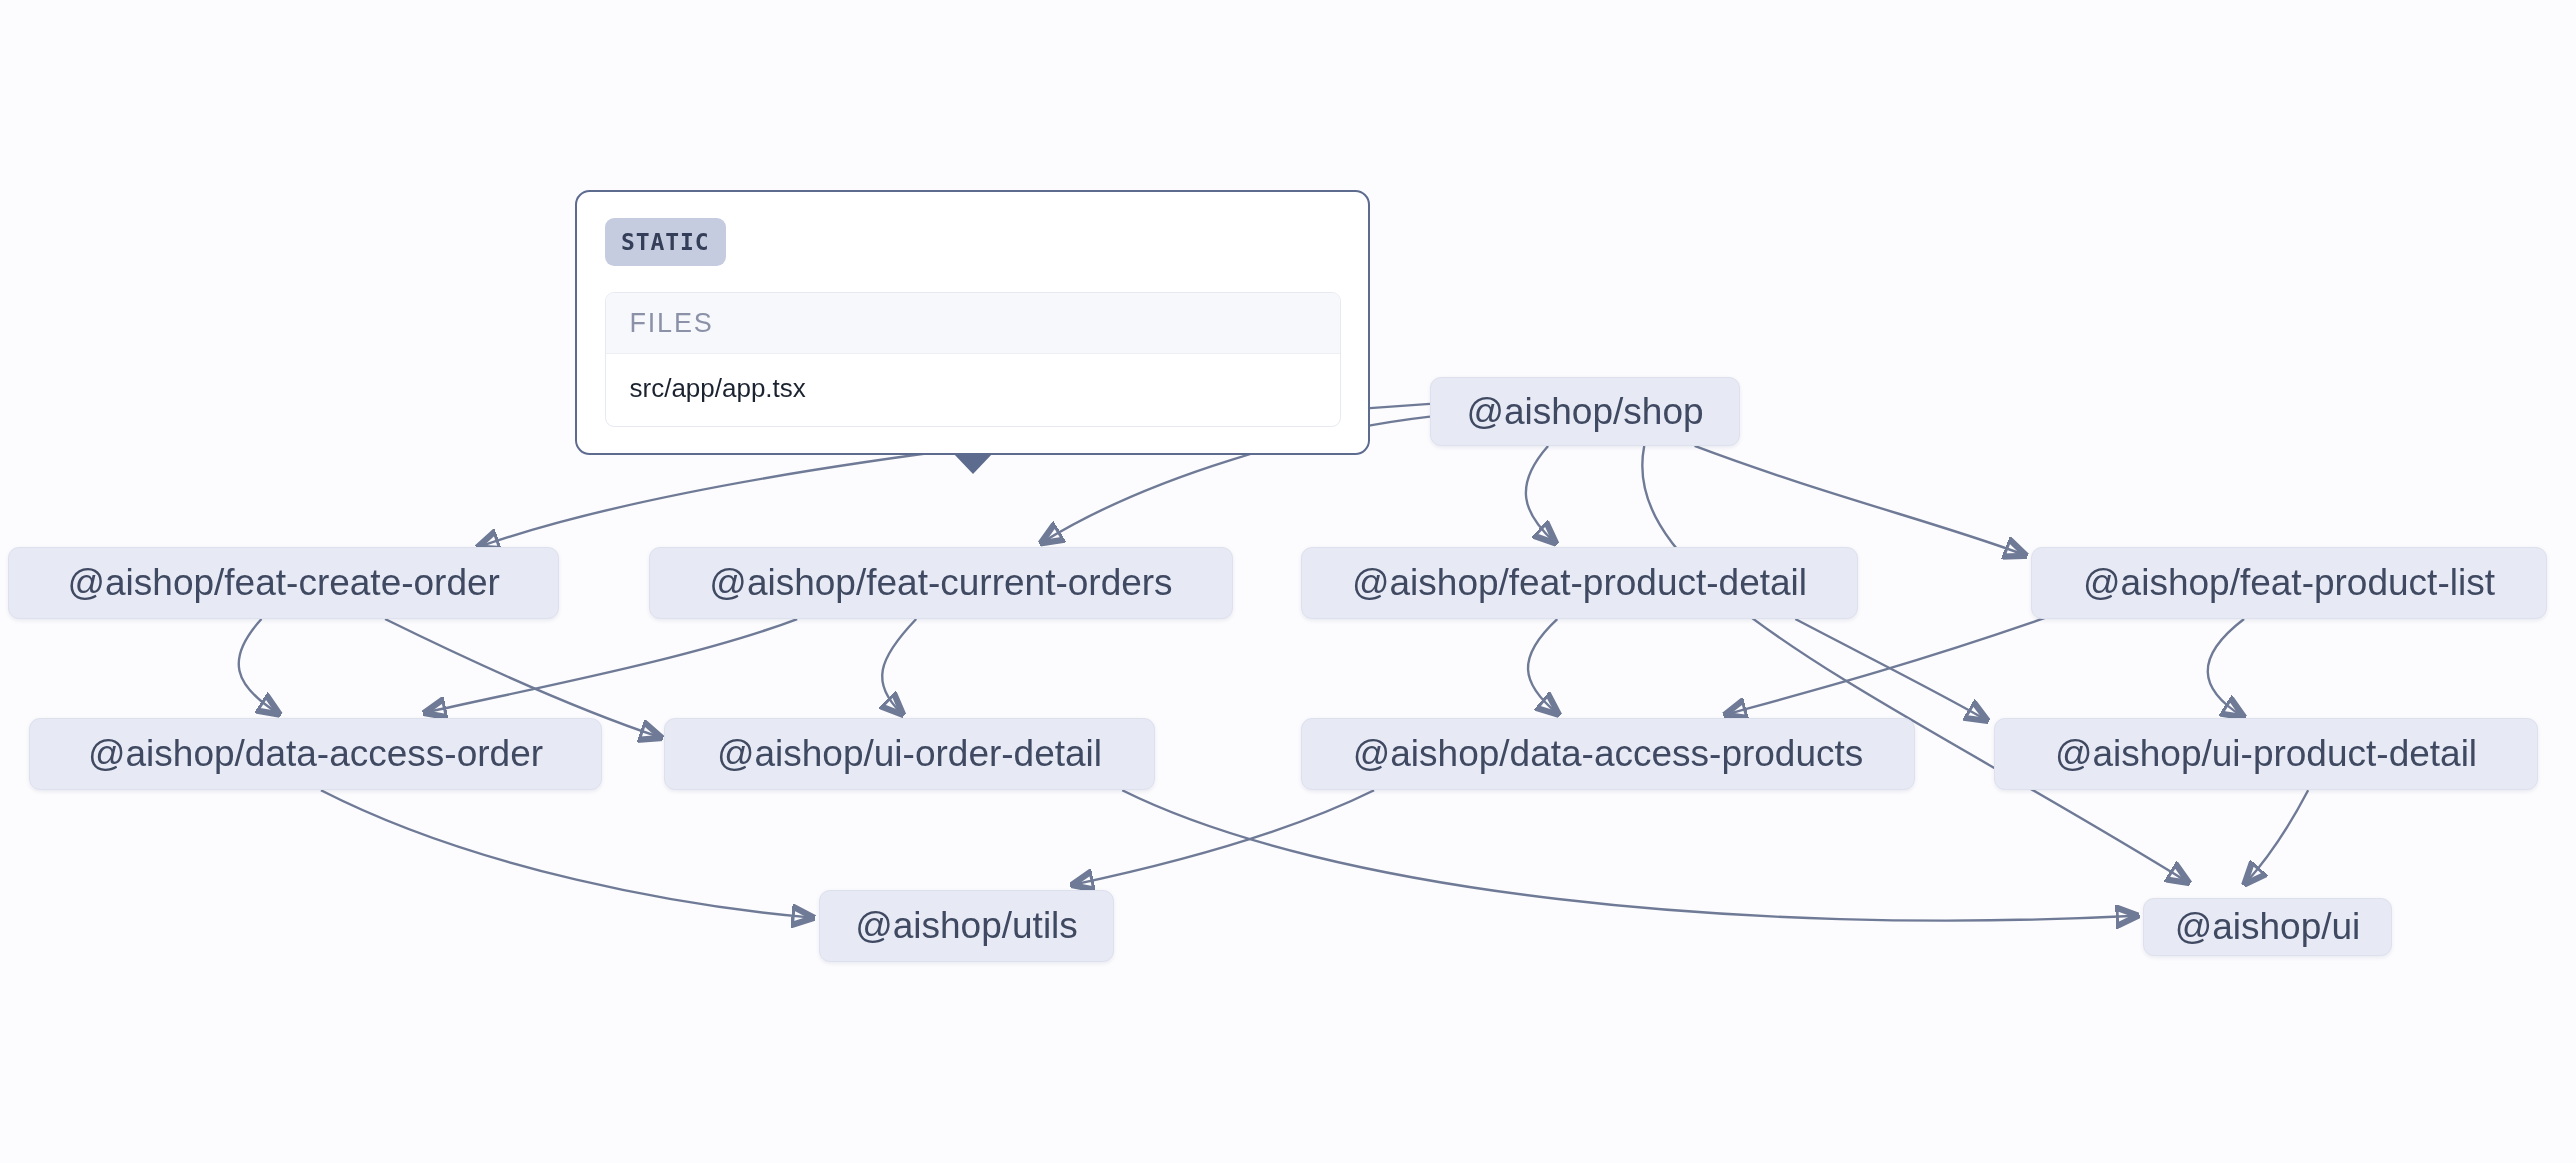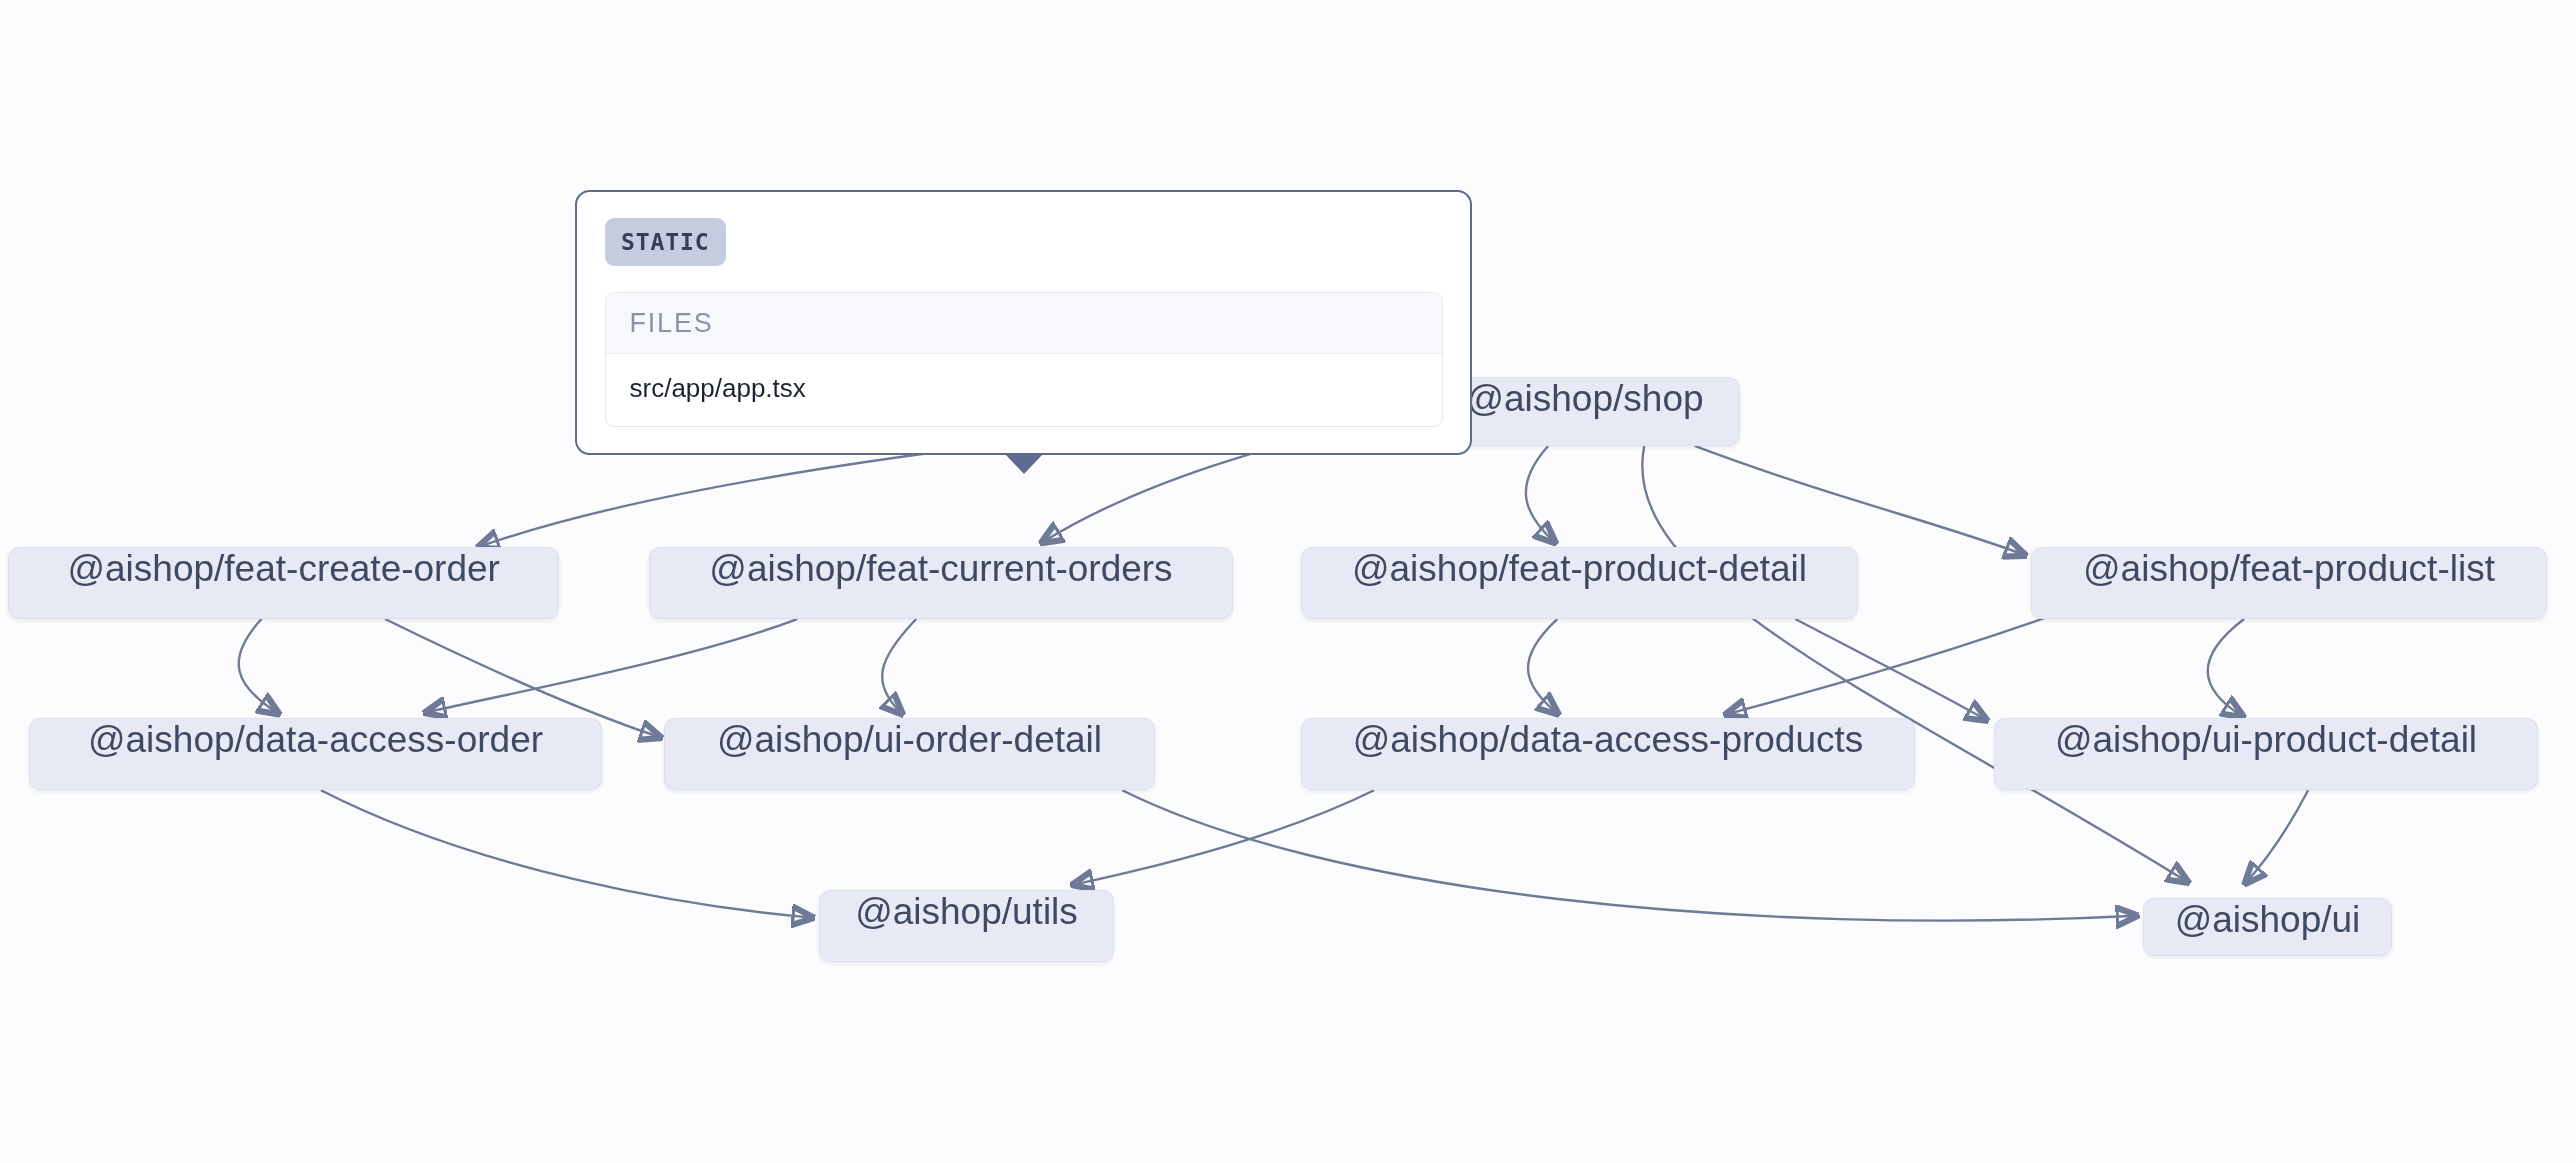--- a/index.html
+++ b/index.html
@@ -1,20 +1,20 @@
 <!DOCTYPE html>
 <html style="font-size:14.7px"><head>
 <meta charset="utf-8">
 <style>
   html,body{margin:0;padding:0;background:#fcfcfe;width:2576px;height:1163px;overflow:hidden;}
   #stage{position:relative;width:2576px;height:1163px;font-family:"Liberation Sans",sans-serif;}
   #edge-layer{position:absolute;left:0;top:0;width:2576px;height:1163px;z-index:1;}
   #edge-layer path{fill:none;stroke:#6f7a96;stroke-width:2.6px;}
   #node-layer{position:absolute;left:0;top:0;width:2576px;height:1163px;z-index:2;}
-  .node{position:absolute;box-sizing:border-box;display:flex;justify-content:center;
+  .node{position:absolute;box-sizing:border-box;display:flex;align-items:center;justify-content:center;
         background:#e7eaf4;border:1.8px solid #dde1ee;border-radius:11px;color:#3f4961;
         font-size:37px;white-space:nowrap;cursor:pointer;
         box-shadow:0 1.8px 3.7px rgba(90,100,140,0.10);}
   .tooltip{position:absolute;box-sizing:border-box;z-index:3;background:#ffffff;
            border:2.7px solid #5d6b8f;border-radius:14.7px;padding:26px 27.5px;}
   .tt-row1{display:flex;align-items:center;gap:24px;}
   .badge{background:#c6ccdf;color:#343e58;font-family:"DejaVu Sans Mono",monospace;
          font-size:23px;font-weight:bold;letter-spacing:0.9px;padding:11px 16.5px;border-radius:9.2px;}
   .tt-title{font-family:"DejaVu Sans Mono",monospace;font-size:26.6px;color:#252b3b;white-space:nowrap;}
   .files-panel{margin-top:26px;border:1.8px solid #e7e9f1;border-radius:9.2px;overflow:hidden;background:#ffffff;}
@@ -85,21 +85,21 @@
         <span>@aishop/ui-product-detail</span>
       </div>
       <div class="node" style="left: 819px; top: 890px; width: 295px; height: 72px;">
         <span>@aishop/utils</span>
       </div>
       <div class="node" style="left: 2143px; top: 858px; width: 249px; height: 58px; margin-top: 40px;">
         <span>@aishop/ui</span>
       </div>
     </div>
 
-  <div class="tooltip" id="edge-tooltip" style="left: 575px; top: 190px; width: 897px; min-height: 258px;">
+  <div class="tooltip" id="edge-tooltip" style="left: 575px; top: 190px; width: 795px; min-height: 258px;">
     <div class="tt-row1">
       <span class="badge">STATIC</span>
     </div>
     <div class="files-panel">
       <div class="files-header">FILES</div>
       <div class="files-item">src/app/app.tsx</div>
     </div>
     <div class="caret"></div>
   </div>
 

